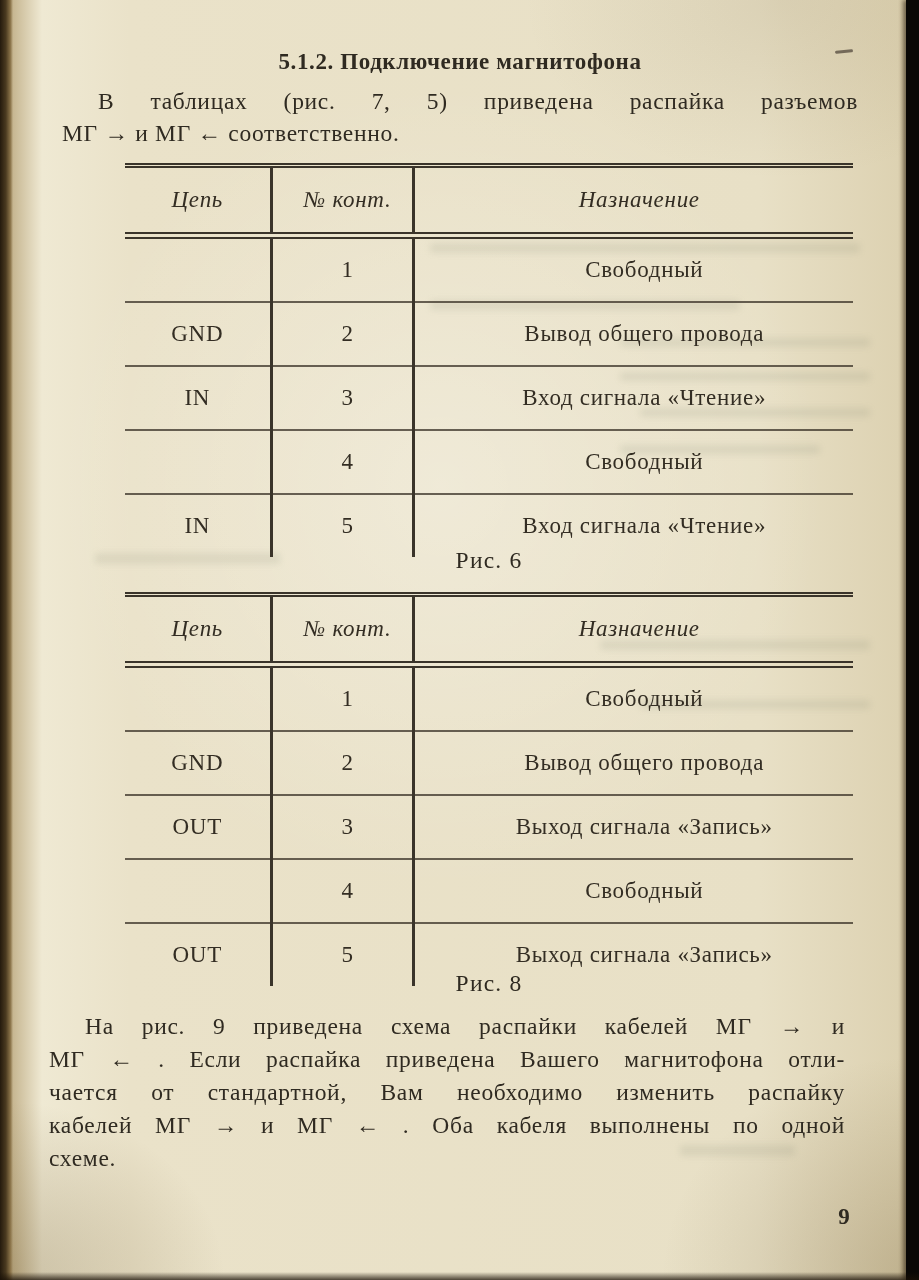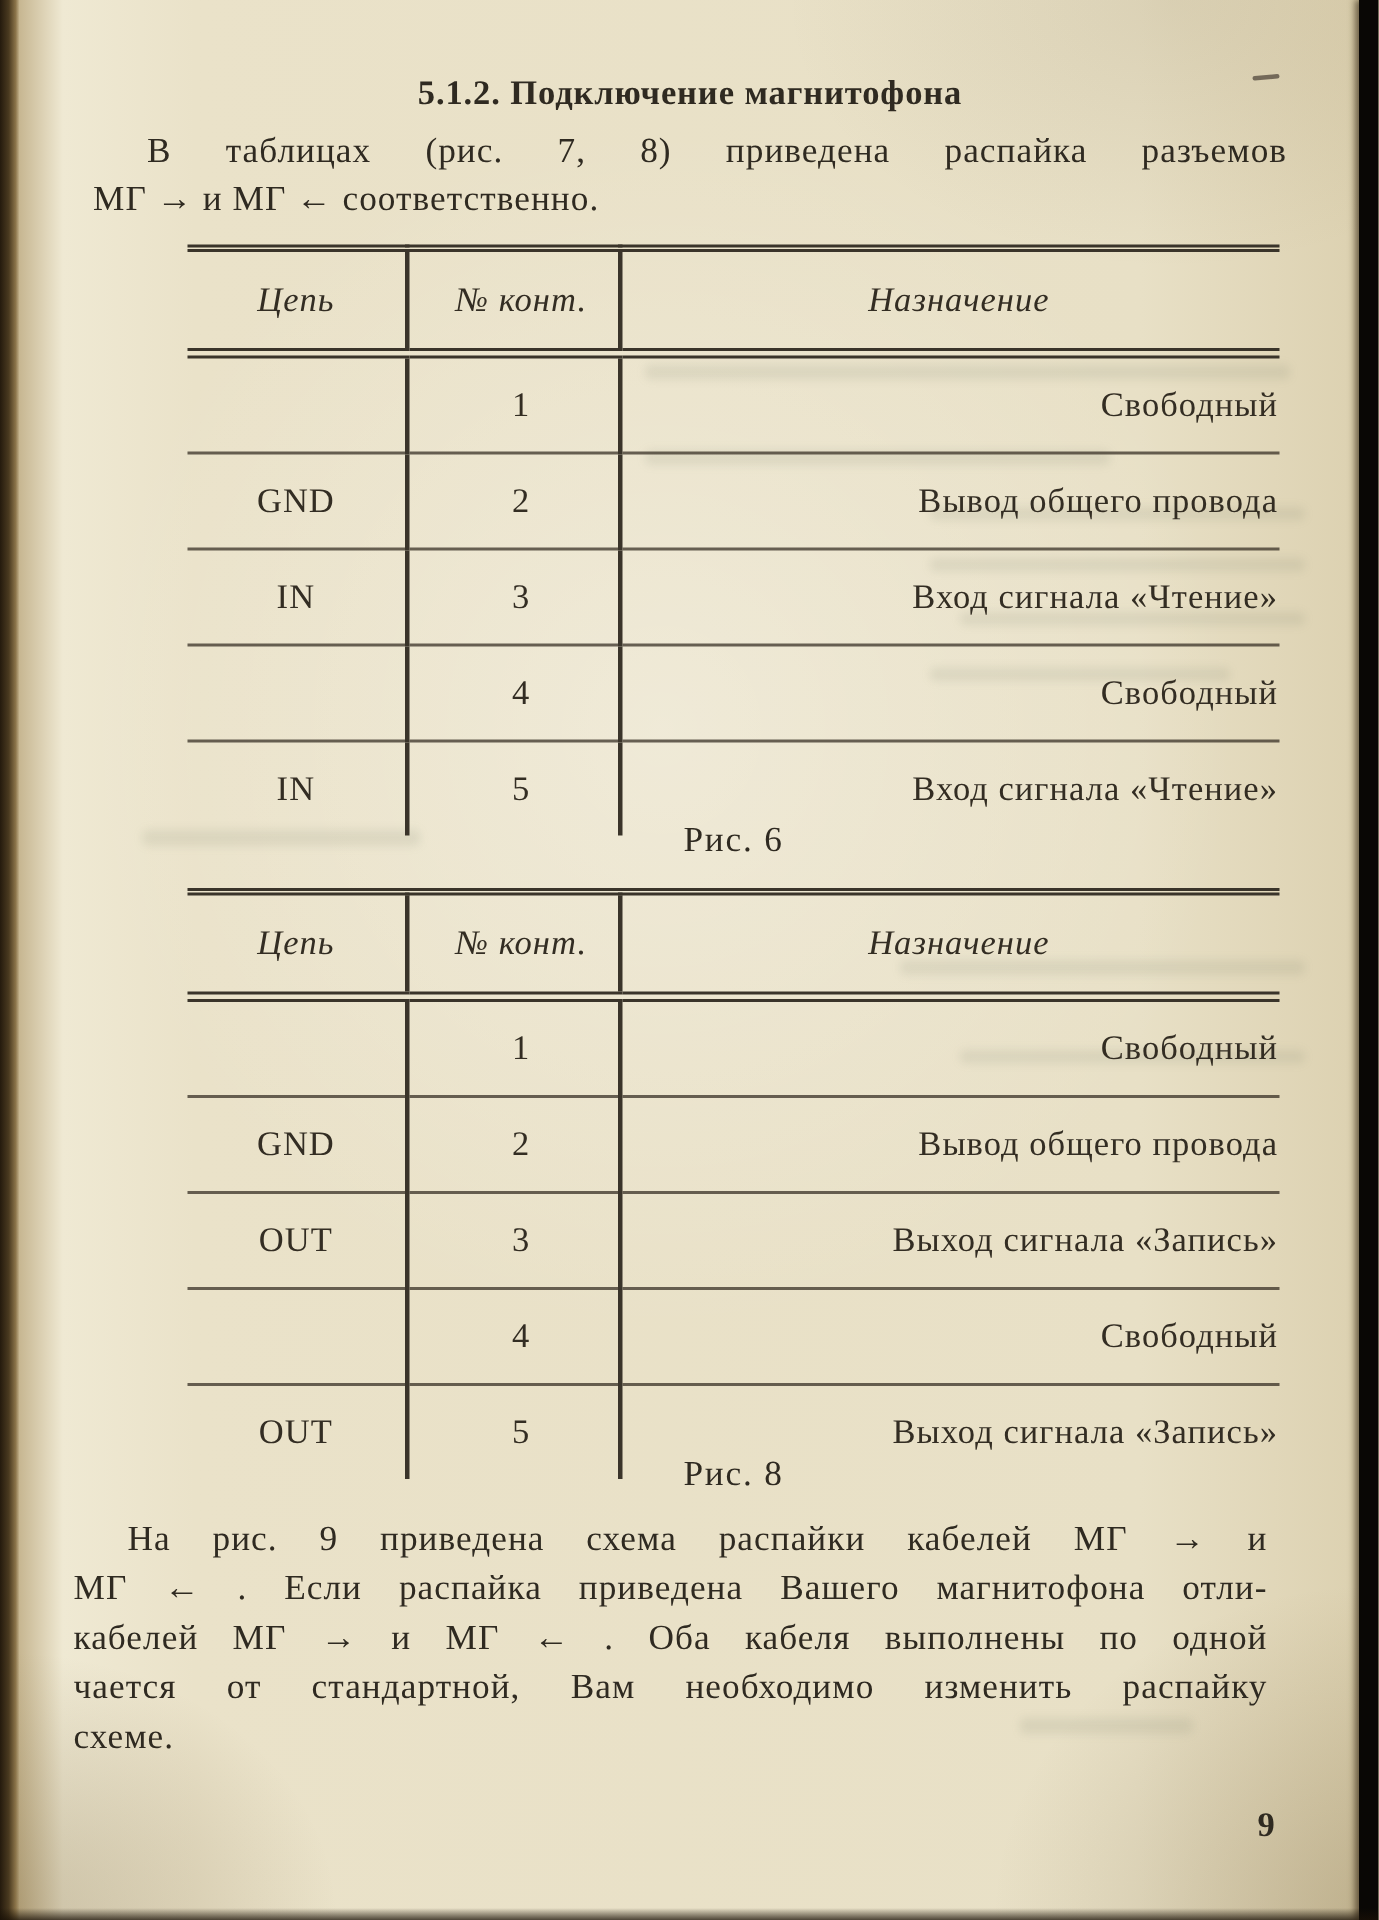--- a/index.html
+++ b/index.html
@@ -29,21 +29,21 @@
   .indent{text-indent:36px;}
 
   table.pintbl{position:absolute;left:125px;width:728px;border-collapse:collapse;table-layout:fixed;
     font-size:23px;letter-spacing:0.7px;color:#332d23;border-top:5px double #3a342a;}
   .tbl1{top:163px;} .tbl2{top:592px;}
   table.pintbl th{font-weight:normal;height:62px;vertical-align:middle;border-bottom:7px double #3a342a;
     font-size:23px;font-style:italic;}
   table.pintbl td{height:60px;vertical-align:middle;}
   .colsep{border-left:3px solid #3a342a;padding-left:12px;}
   .c-center{text-align:center;}
-  .c-left{text-align:right;padding-left:22px;}
+  .c-left{text-align:center;padding-left:22px;}
   table.pintbl tbody tr + tr td{border-top:2px solid rgba(56,48,37,0.75);}
 
   .fig-caption{position:absolute;left:125px;width:728px;text-align:center;
     font-size:23.5px;letter-spacing:1.2px;}
   .cap1{top:547px;} .cap2{top:970px;}
 
   .closing{position:absolute;top:1010px;left:49px;width:796px;font-size:23.5px;line-height:33px;letter-spacing:0.7px;}
 
   .page-number{position:absolute;top:1204px;left:822px;width:44px;text-align:center;
     font-size:23px;font-weight:600;letter-spacing:0;}
@@ -70,21 +70,21 @@
   <div class="smudge" style="top:408px;left:640px;width:230px;height:9px"></div>
   <div class="smudge" style="top:445px;left:620px;width:200px;height:9px"></div>
   <div class="smudge" style="top:553px;left:95px;width:185px;height:11px"></div>
   <div class="smudge" style="top:640px;left:600px;width:270px;height:10px"></div>
   <div class="smudge" style="top:700px;left:640px;width:230px;height:9px"></div>
   <div class="smudge" style="top:1145px;left:680px;width:115px;height:11px"></div>
 
   <div class="section-heading">5.1.2. Подключение магнитофона</div>
 
   <div class="intro">
-    <div class="jline indent">В таблицах (рис. 7, 8) приведена распайка разъемов</div>
+    <div class="jline indent">В таблицах (рис. 7, 5) приведена распайка разъемов</div>
     <div>МГ → и МГ ← соответственно.</div>
   </div>
 
   <table class="pintbl tbl1">
     <colgroup>
         <col style="width:146px">
         <col style="width:142px">
         <col style="width:440px">
       </colgroup>
     <thead>
@@ -165,20 +165,20 @@
         <td class="c-left colsep">Выход сигнала «Запись»</td>
       </tr>
     </tbody>
   </table>
 
   <div class="fig-caption cap2">Рис. 8</div>
 
   <div class="closing">
     <div class="jline indent">На рис. 9 приведена схема распайки кабелей МГ → и</div>
     <div class="jline">МГ ← . Если распайка приведена Вашего магнитофона отли-</div>
+    <div class="jline">чается от стандартной, Вам необходимо изменить распайку</div>
     <div class="jline">кабелей МГ → и МГ ← . Оба кабеля выполнены по одной</div>
-    <div class="jline">чается от стандартной, Вам необходимо изменить распайку</div>
     <div>схеме.</div>
   </div>
 
   <div class="page-number">9</div>
 
 </div>
 
 </body></html>

